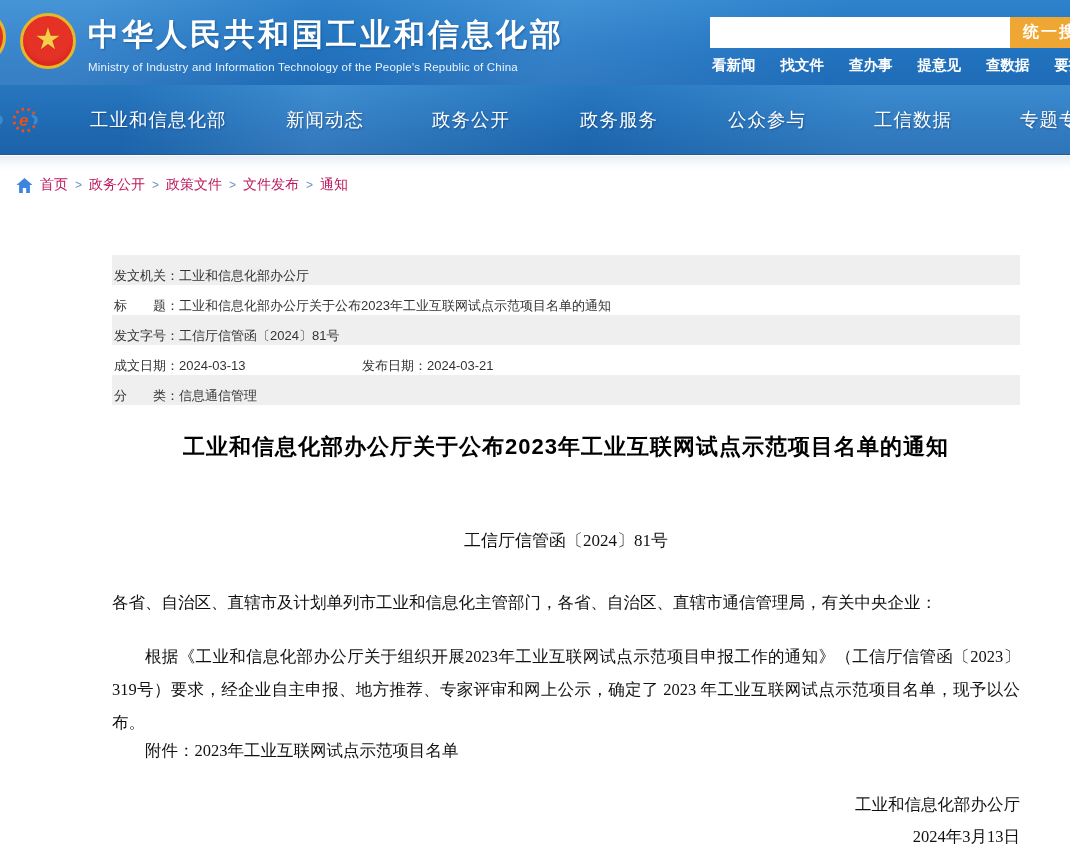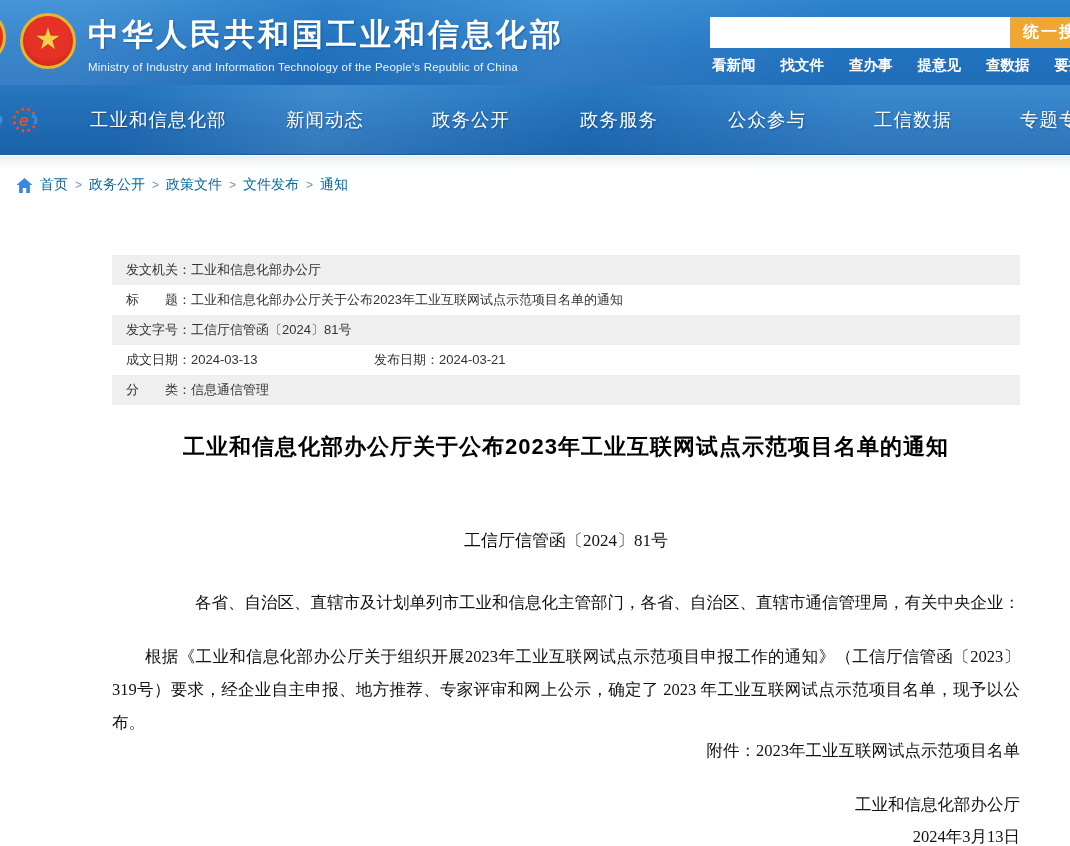--- a/index.html
+++ b/index.html
@@ -60,42 +60,42 @@
     color:#fff; font-size:18.5px; letter-spacing:1px; cursor:pointer;
     text-shadow:1px 1px 2px rgba(0,30,70,.4); white-space:nowrap; z-index:3;
   }
   .gear-logo { position:absolute; left:11px; top:20px; width:30px; height:30px; z-index:3; }
   .gear-logo.edge-gear { left:-24px; }
 
   
   .shadow-band { position:absolute; left:0; top:156px; width:1070px; height:14px;
     background:linear-gradient(180deg,#e9eef3 0%,#f7fafc 60%,#ffffff 100%); }
   .breadcrumb { position:absolute; left:16px; top:176px; display:flex; align-items:center; gap:7px; font-size:14px; color:#4076b8; z-index:2; }
-  .breadcrumb a { color:#0369a1; text-decoration:none; cursor:pointer; white-space:nowrap; }
+  .breadcrumb a { color:#be185d; text-decoration:none; cursor:pointer; white-space:nowrap; }
   .breadcrumb .sep { color:#6f93bf; font-size:12px; }
   .home-icon { width:17px; height:15px; display:inline-block; }
 
   
   .meta-table { position:absolute; left:112px; top:255px; width:908px; font-size:13px; color:#333; }
-  .meta-row { display:flex; align-items:center; height:30px; padding:0 14px; background:#fff; }
+  .meta-row { display:flex; align-items:flex-end; height:30px; padding:0 2px; background:#fff; }
   .meta-row.gray { background:#efefef; }
   .meta-cell { white-space:nowrap; }
   .meta-cell.first { width:248px; }
   .meta-label { color:#333; }
 
   
   .doc-title {
     position:absolute; left:112px; top:432px; width:908px; text-align:center;
     font-size:22px; font-weight:bold; color:#000; letter-spacing:1px;
     font-family:"Liberation Sans","DejaVu Sans",sans-serif;
   }
   .doc-number { position:absolute; left:112px; top:529px; width:908px; text-align:center;
     font-size:17px; color:#111; font-family:"Liberation Serif","DejaVu Serif",serif; }
   .doc-body { position:absolute; left:112px; width:908px; font-size:16.5px; color:#111;
-    line-height:33px; font-family:"Liberation Serif","DejaVu Serif",serif;text-align:right; }
+    line-height:33px; font-family:"Liberation Serif","DejaVu Serif",serif; }
   .salutation { top:586px; }
   .para-main { top:640px; text-indent:2em; text-align:justify; }
   .attachment { top:734px; text-indent:2em; }
   .signature { top:788px; text-align:right; }
   .sign-date { top:820px; text-align:right; }
 </style>
 </head>
 <body>
 
 <div class="page">

